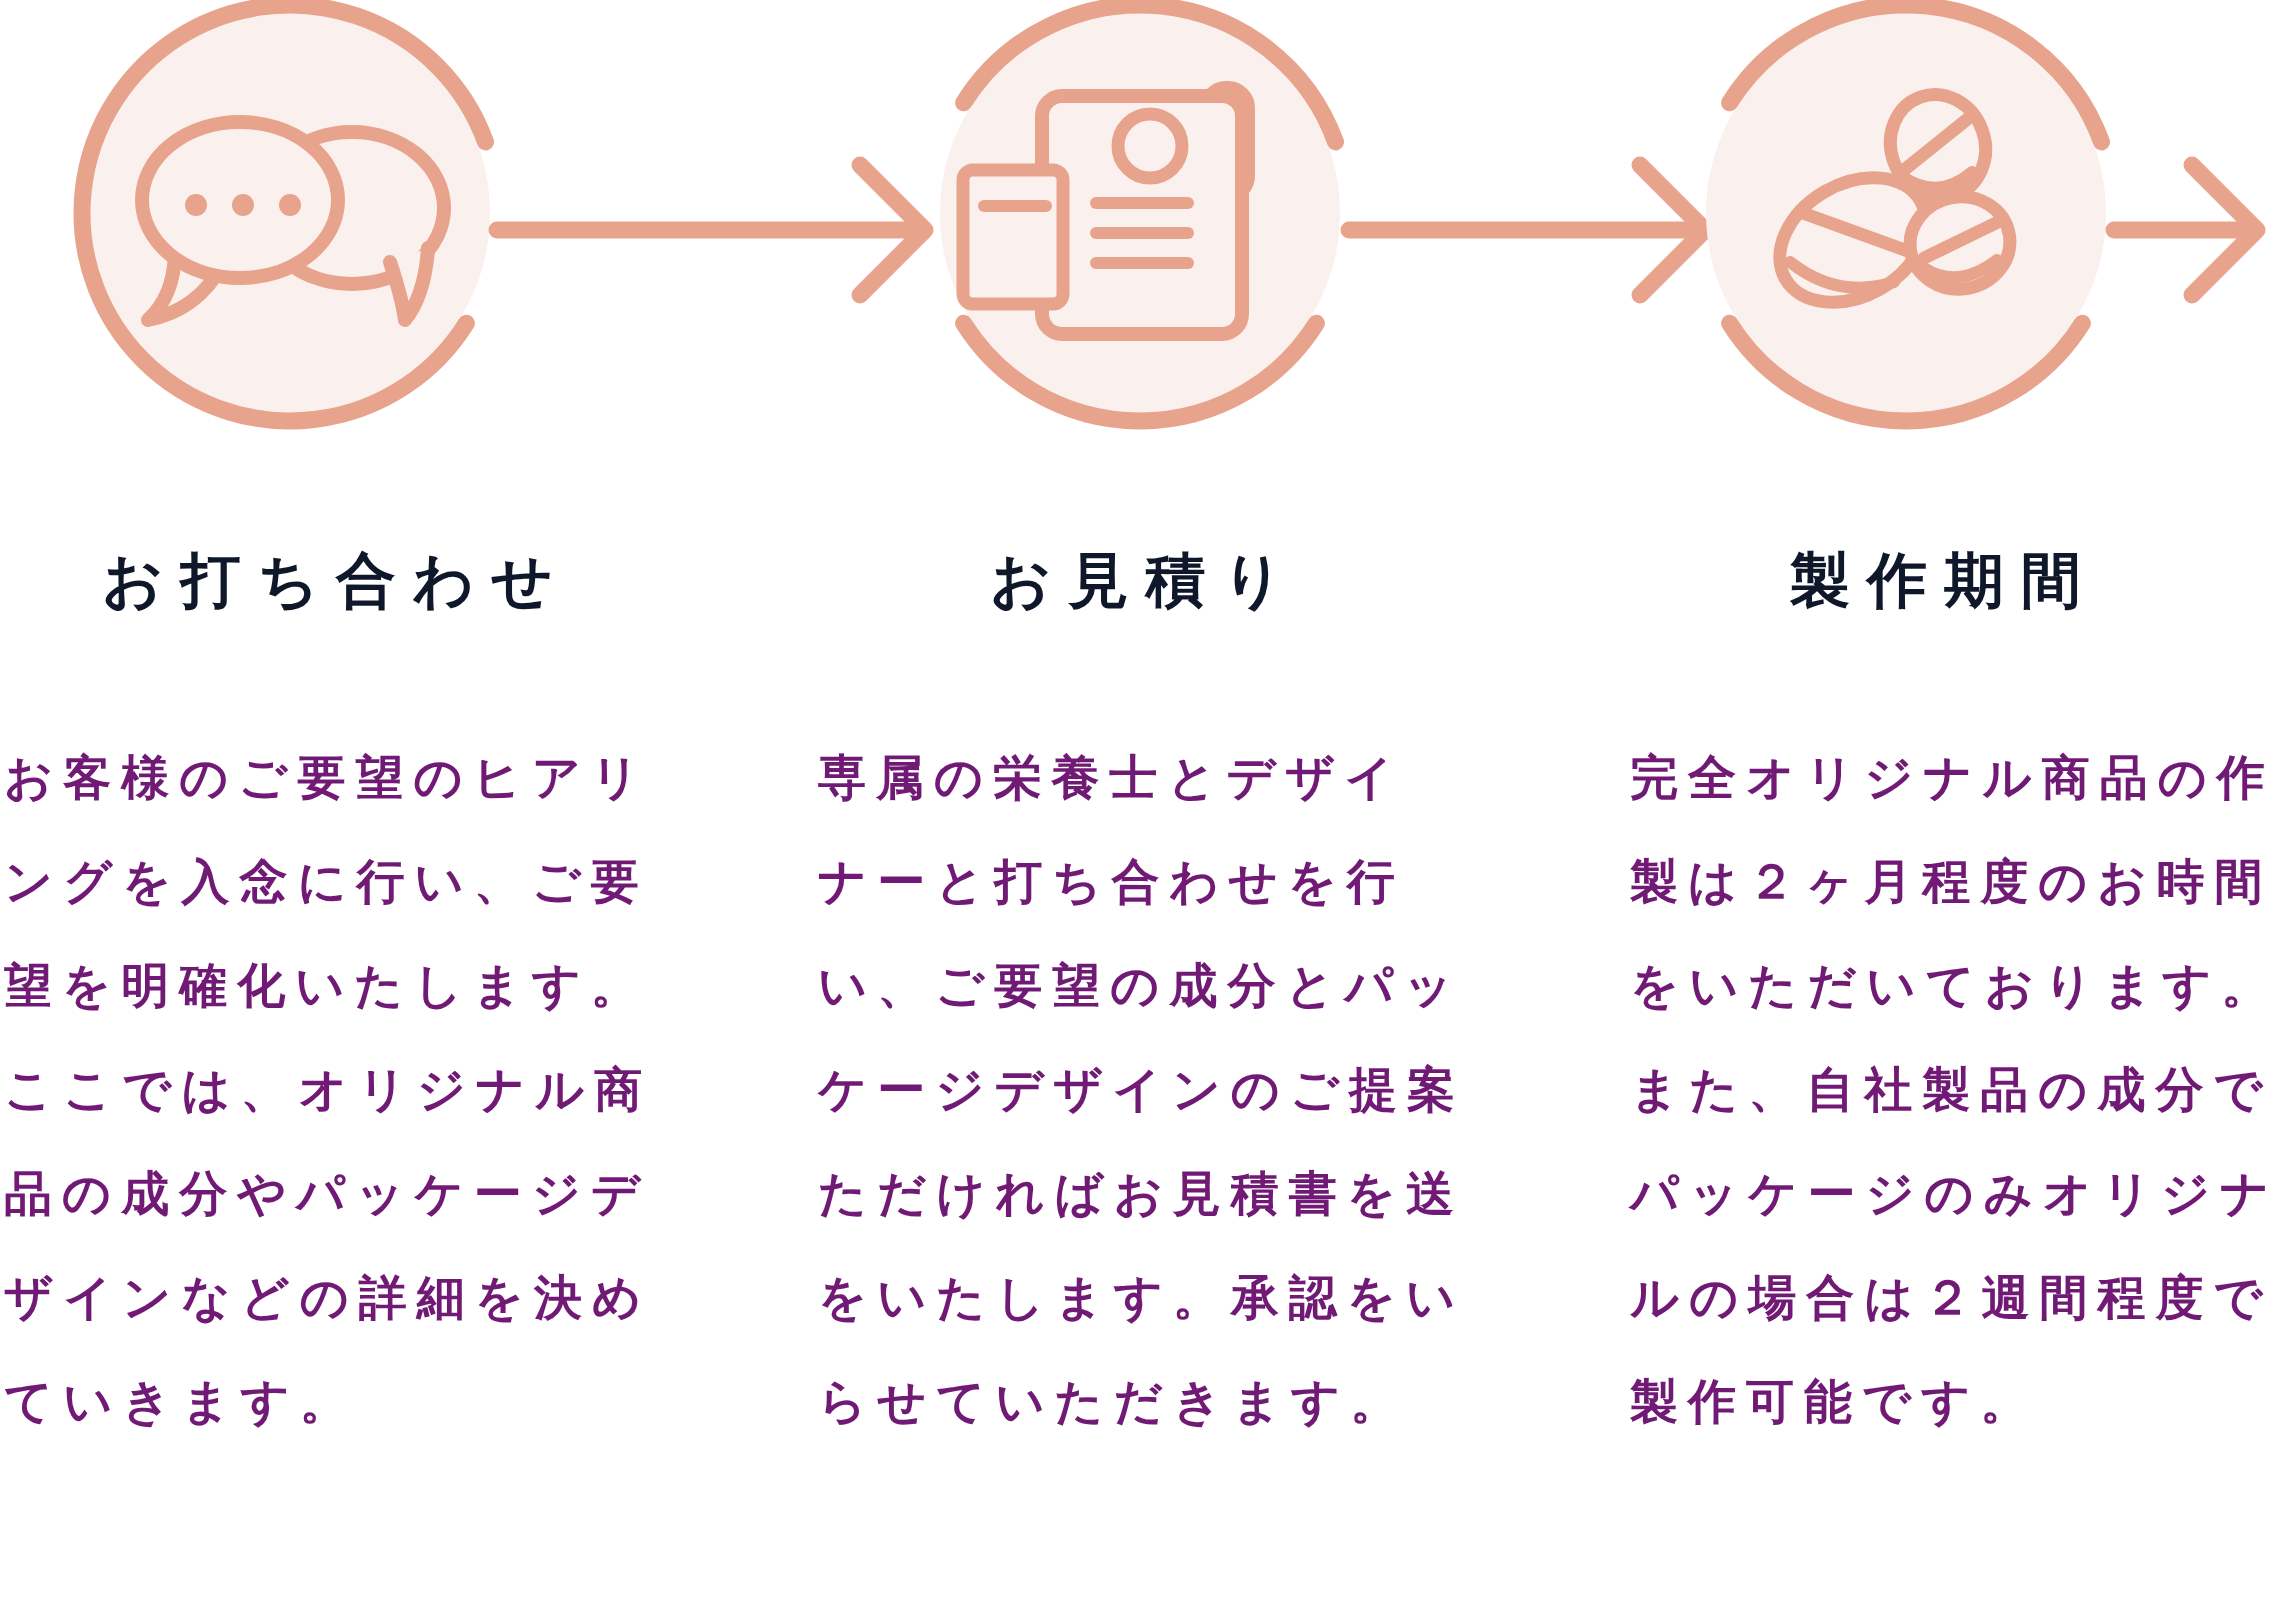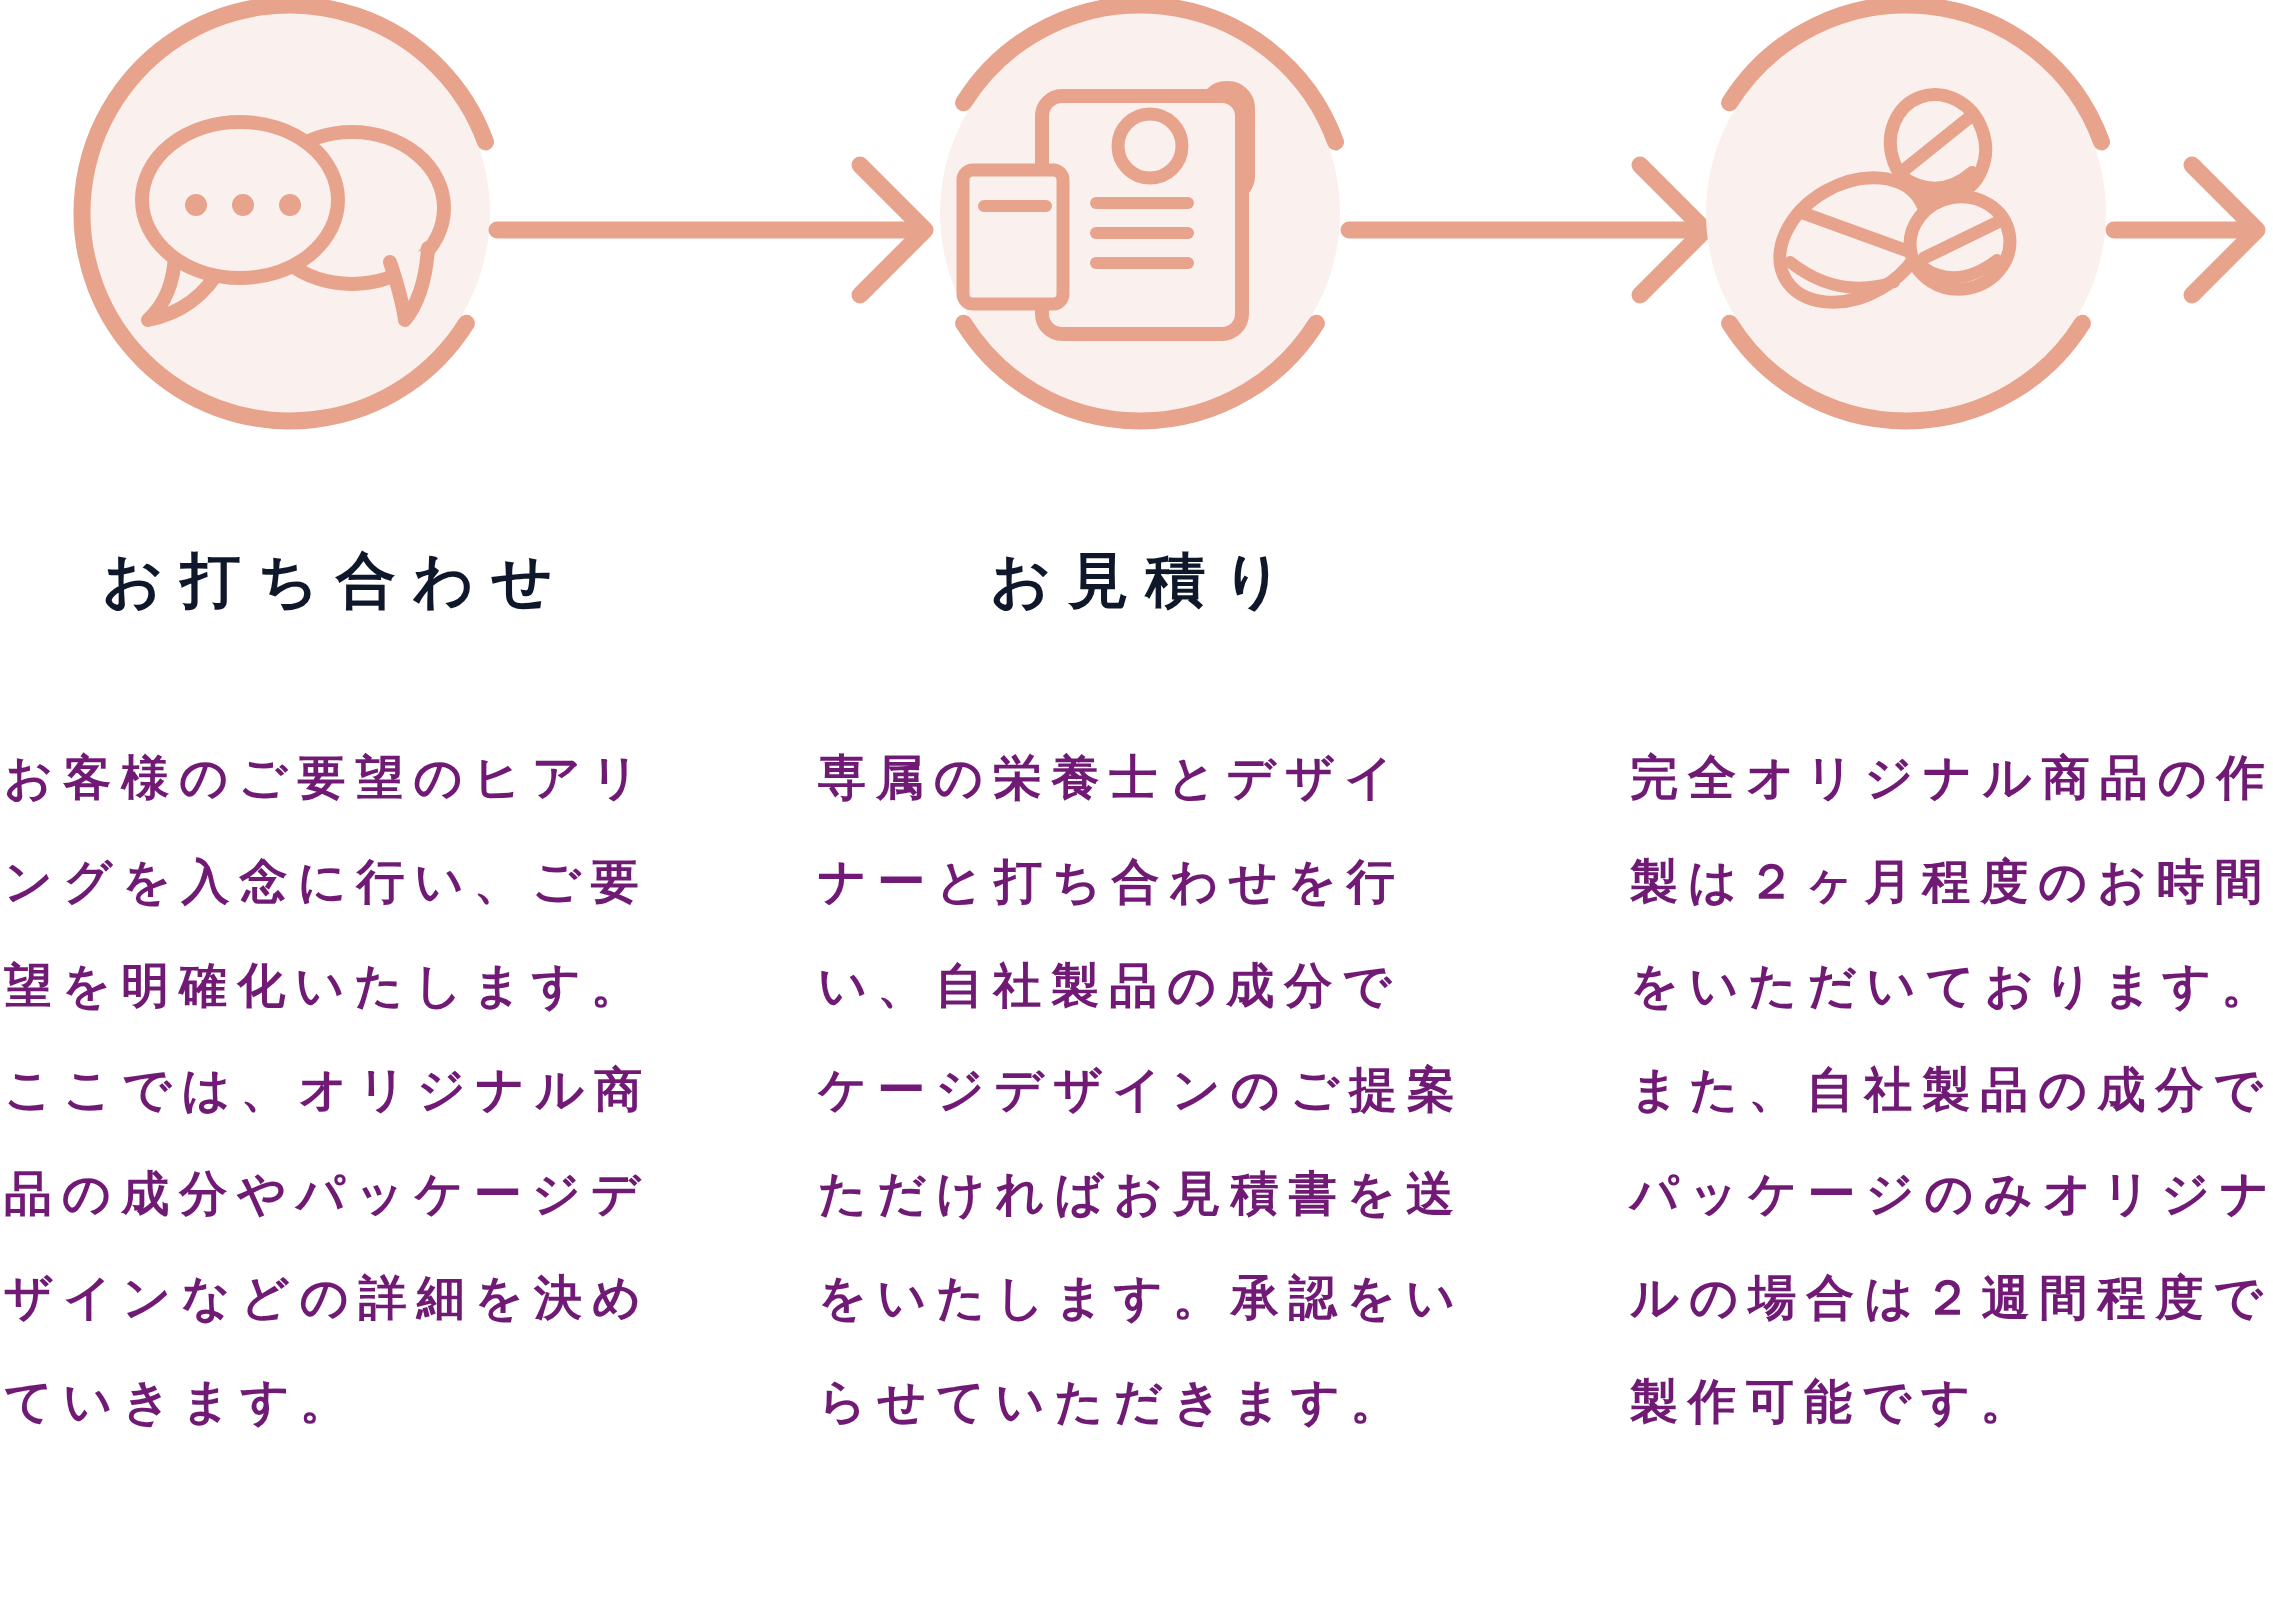--- a/index.html
+++ b/index.html
@@ -120,35 +120,36 @@
     </g>
 
     <g fill="none" stroke="#E8A38C" stroke-width="17" stroke-linecap="round" stroke-linejoin="round">
       <line x1="2114" y1="230" x2="2248" y2="230"></line>
       <path d="M 2192 165 L 2257 230 L 2192 295"></path>
     </g>
   </svg>
 
   <div class="step-title" id="title-1">お打ち合わせ</div>
   <div class="step-title" id="title-2">お見積り</div>
+  <div class="step-title" id="title-3">製作期間</div>
 
   <div class="step-body" id="body-1">
     <div class="body-line">お客様のご要望のヒアリ</div>
     <div class="body-line">ングを入念に行い、ご要</div>
     <div class="body-line">望を明確化いたします。</div>
     <div class="body-line">ここでは、オリジナル商</div>
     <div class="body-line">品の成分やパッケージデ</div>
     <div class="body-line">ザインなどの詳細を決め</div>
     <div class="body-line">ていきます。</div>
   </div>
 
   <div class="step-body" id="body-2">
     <div class="body-line">専属の栄養士とデザイ</div>
     <div class="body-line">ナーと打ち合わせを行</div>
-    <div class="body-line">い、自社製品の成分で</div>
+    <div class="body-line">い、ご要望の成分とパッ</div>
     <div class="body-line">ケージデザインのご提案</div>
     <div class="body-line">ただければお見積書を送</div>
     <div class="body-line">をいたします。承認をい</div>
     <div class="body-line">らせていただきます。</div>
   </div>
 
   <div class="step-body" id="body-3">
     <div class="body-line">完全オリジナル商品の作</div>
     <div class="body-line">製は２ヶ月程度のお時間</div>
     <div class="body-line">をいただいております。</div>

